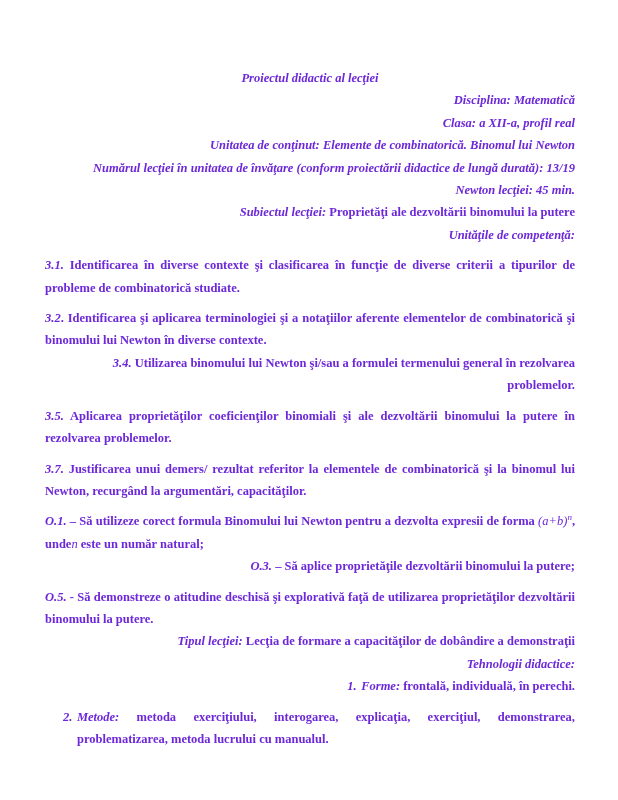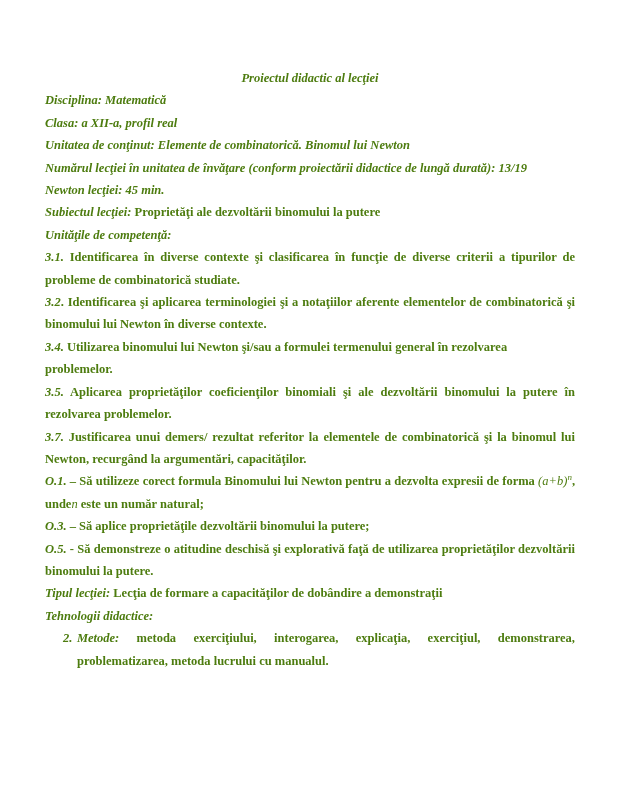--- a/index.html
+++ b/index.html
@@ -16,48 +16,49 @@
     font-size: 12.5px;
     line-height: 22.4px;
     color: #1b1b1b;
   }
   .doc-title {
     margin: 0;
     text-align: center;
     font-weight: bold;
     font-style: italic;
   }
-  .para { margin: 0; }
-  .para.justify { text-align: justify; }
+  .para { margin: 0; text-align: right; }
+  .para.justify { text-align: justify; margin-top: 8px; }
   .para.list { padding-left: 32px; text-indent: -14px; }
   .s-r { font-weight: bold; font-style: normal; }
   .s-b { font-weight: bold; }
   .s-i { font-style: italic; }
   .s-bi { font-weight: bold; font-style: italic; }
   .s-sup { vertical-align: super; font-size: 9px; line-height: 0; }
   .s-num { margin-right: 4.5px; }
 </style>
 </head>
 <body style="background: rgb(255, 255, 255);">
 
-<div class="page" style="color: #4d7c0f;">
+<div class="page" style="color: #6d28d9;">
   <p class="doc-title">Proiectul didactic al lecţiei</p>
   <div>
       <p class="para"><span class="s-bi">Disciplina: Matematică</span></p>
       <p class="para"><span class="s-bi">Clasa: a XII-a, profil real</span></p>
       <p class="para"><span class="s-bi">Unitatea de conţinut: Elemente de combinatorică. Binomul lui Newton</span></p>
       <p class="para"><span class="s-bi">Numărul lecţiei în unitatea de învăţare (conform proiectării didactice de lungă durată): 13/19</span></p>
       <p class="para"><span class="s-bi">Newton lecţiei:</span><span class="s-bi"> 45 min.</span></p>
       <p class="para"><span class="s-bi">Subiectul lecţiei:</span><span class="s-r"> Proprietăţi ale dezvoltării binomului la putere</span></p>
       <p class="para"><span class="s-bi">Unităţile de competenţă:</span></p>
       <p class="para justify"><span class="s-bi">3.1.</span><span class="s-r"> </span><span class="s-b">Identificarea</span><span class="s-r"> în diverse contexte şi clasificarea în funcţie de diverse criterii a tipurilor de probleme de combinatorică studiate.</span></p>
       <p class="para justify"><span class="s-bi">3.2</span><span class="s-r">. </span><span class="s-b">Identificarea</span><span class="s-r"> şi </span><span class="s-b">aplicarea</span><span class="s-r"> terminologiei şi a notaţiilor aferente elementelor de combinatorică şi binomului lui Newton în diverse contexte.</span></p>
       <p class="para"><span class="s-bi">3.4.</span><span class="s-r"> </span><span class="s-b">Utilizarea</span><span class="s-r"> binomului lui Newton şi/sau a formulei termenului general în rezolvarea problemelor.</span></p>
       <p class="para justify"><span class="s-bi">3.5.</span><span class="s-r"> </span><span class="s-b">Aplicarea</span><span class="s-r"> proprietăţilor coeficienţilor binomiali şi ale dezvoltării binomului la putere în rezolvarea problemelor.</span></p>
       <p class="para justify"><span class="s-bi">3.7.</span><span class="s-r"> </span><span class="s-b">Justificarea</span><span class="s-r"> unui demers/ rezultat referitor la elementele de combinatorică şi la binomul lui Newton, recurgând la argumentări, capacităţilor.</span></p>
       <p class="para justify"><span class="s-bi">O.1.</span><span class="s-r"> – Să utilizeze corect formula Binomului lui Newton pentru a dezvolta expresii de forma </span><span class="s-i">(a+b)</span><span class="s-i s-sup">n</span><span class="s-r">, unde</span><span class="s-i">n</span><span class="s-r"> este un număr natural;</span></p>
       <p class="para"><span class="s-bi">O.3.</span><span class="s-r"> – Să aplice proprietăţile dezvoltării binomului la putere;</span></p>
       <p class="para justify"><span class="s-bi">O.5.</span><span class="s-r"> - Să demonstreze o atitudine deschisă şi explorativă faţă de utilizarea proprietăţilor dezvoltării binomului la putere.</span></p>
       <p class="para"><span class="s-bi">Tipul lecţiei:</span><span class="s-r"> Lecţia de formare a capacităţilor de dobândire a demonstraţii</span></p>
       <p class="para"><span class="s-bi">Tehnologii didactice:</span></p>
+      <p class="para list"><span class="s-bi s-num">1.</span><span class="s-bi">Forme:</span><span class="s-r"> frontală, individuală, în perechi.</span></p>
       <p class="para list justify"><span class="s-bi s-num">2.</span><span class="s-bi">Metode:</span><span class="s-r"> metoda exerciţiului, interogarea, explicaţia, exerciţiul, demonstrarea, problematizarea, metoda lucrului cu manualul.</span></p>
     </div>
 </div>
 
 </body></html>

